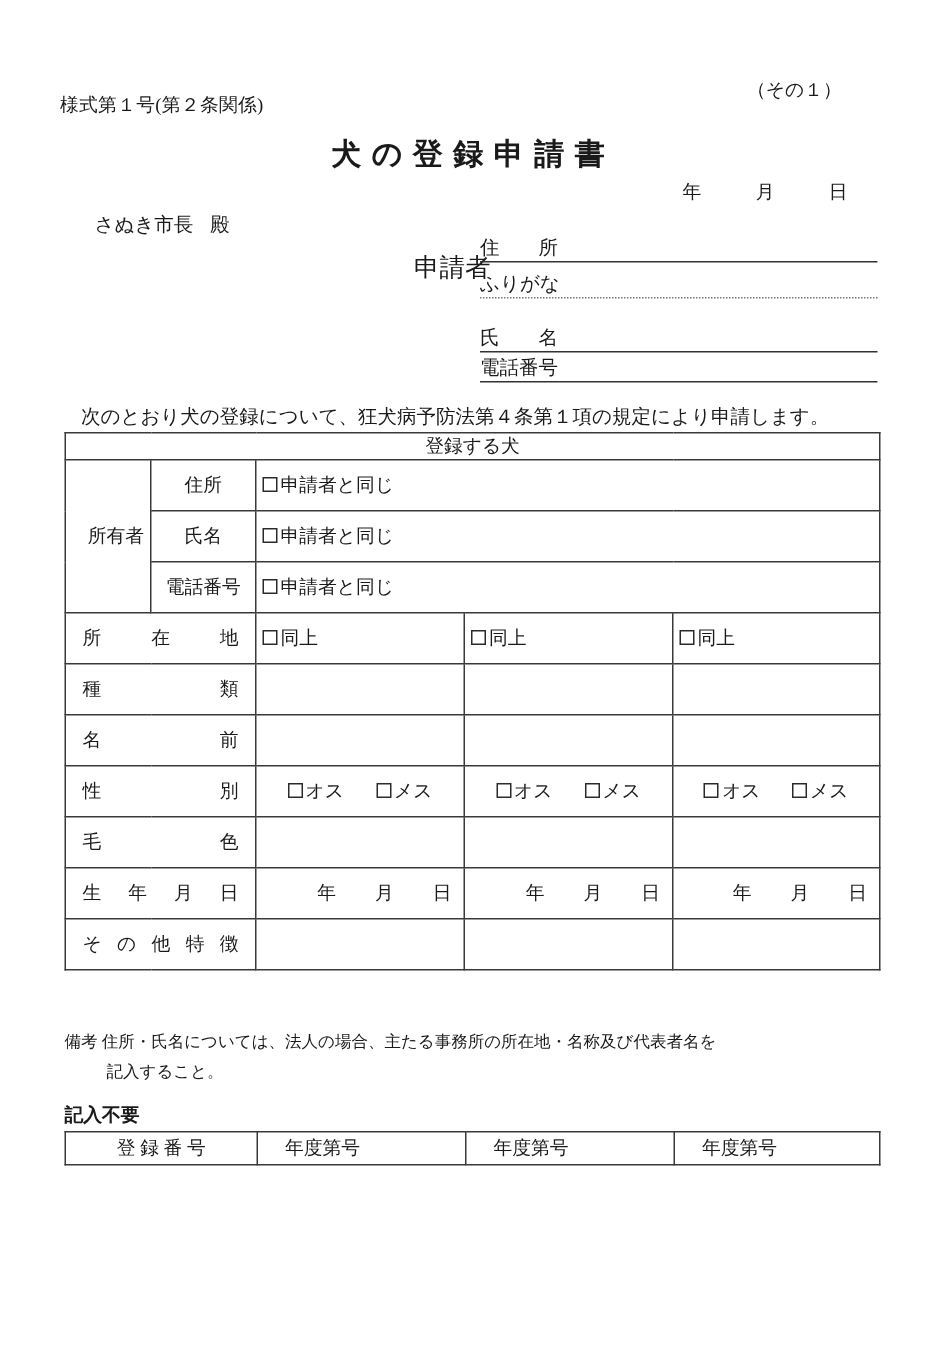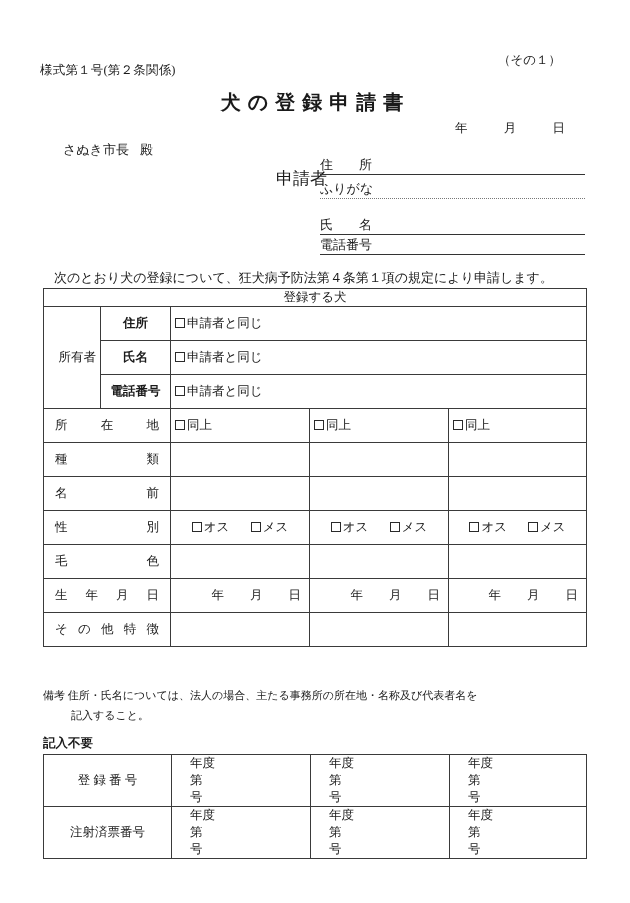--- a/index.html
+++ b/index.html
@@ -132,21 +132,20 @@
     text-align: justify;
     text-align-last: justify;
   }
   .owner-cell {
     text-align: right;
     width: 57px;
   }
   .owner-sub {
     text-align: center;
     width: 70px;
-    font-weight: bold;
   }
   .chk-top {
     vertical-align: top;
     padding-top: 2px;
   }
   .cb {
     display: inline-block;
     width: 8px;
     height: 8px;
     border: 1px solid #2a2a2a;
@@ -206,21 +205,20 @@
     vertical-align: middle;
   }
   .bottom-table td.b-label {
     width: 128px;
     text-align: center;
     margin-top: 32px;
   }
   .num-cell {
     display: flex;
     padding: 0 14px;
-    flex-direction: column;
   }
 </style>
 </head>
 <body>
 
 <div class="page">
 
   <div class="form-no">様式第１号(第２条関係)</div>
   <div class="sheet-no">（その１）</div>
   <div class="doc-title">犬の登録申請書</div>
@@ -422,40 +420,16 @@
           </div>
         </td>
         <td>
           <div class="num-cell">
             <span>年度</span>
             <span>第</span>
             <span>号</span>
           </div>
         </td>
       </tr>
-      <tr>
-        <td class="b-label">注射済票番号</td>
-        <td>
-          <div class="num-cell">
-            <span>年度</span>
-            <span>第</span>
-            <span>号</span>
-          </div>
-        </td>
-        <td>
-          <div class="num-cell">
-            <span>年度</span>
-            <span>第</span>
-            <span>号</span>
-          </div>
-        </td>
-        <td>
-          <div class="num-cell">
-            <span>年度</span>
-            <span>第</span>
-            <span>号</span>
-          </div>
-        </td>
-      </tr>
     </tbody>
   </table>
 
 </div>
 
 </body></html>

